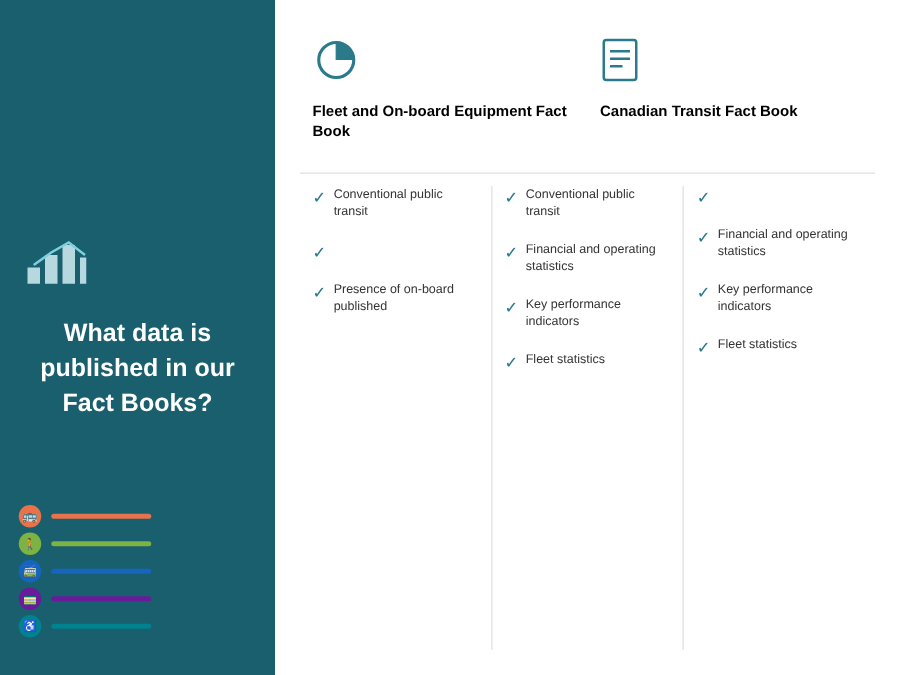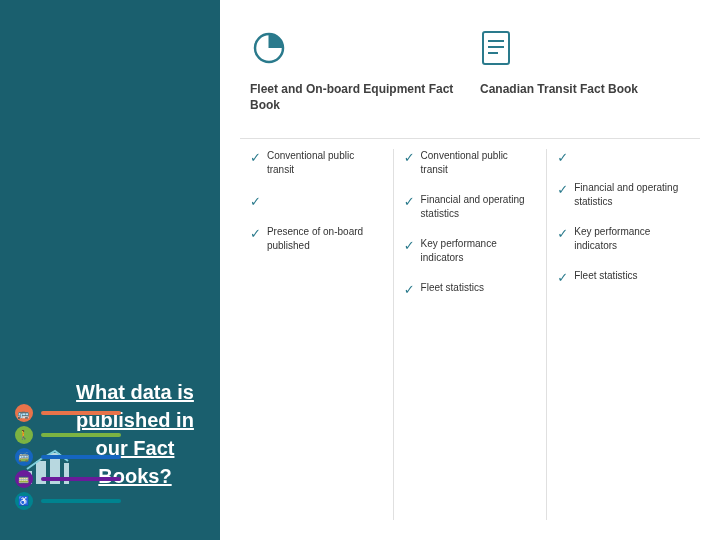--- a/index.html
+++ b/index.html
@@ -10,26 +10,25 @@
       display: flex;
       overflow: hidden;
     }
 
     .sidebar {
       width: 220px;
       min-width: 220px;
       background-color: #1a5f6e;
       color: white;
       display: flex;
-      flex-direction: row;
+      flex-direction: column;
       justify-content: center;
-      align-items: flex-end;
+      align-items: flex-start;
       padding: 30px 20px;
       position: relative;
-      text-decoration: underline;
     }
 
     .sidebar-title {
       font-size: 20px;
       font-weight: bold;
       text-align: center;
       line-height: 1.4;
       margin-bottom: 20px;
     }
 
@@ -93,21 +92,21 @@
 
     .col-icon {
       font-size: 32px;
       color: #2a7a8c;
       margin-bottom: 8px;
     }
 
     .col-title {
       font-size: 12px;
       font-weight: bold;
-      color: #404040;
+      color: #000000;
       line-height: 1.3;
     }
 
     .columns-body {
       display: flex;
       flex: 1;
       gap: 0;
     }
 
     .col-body {

